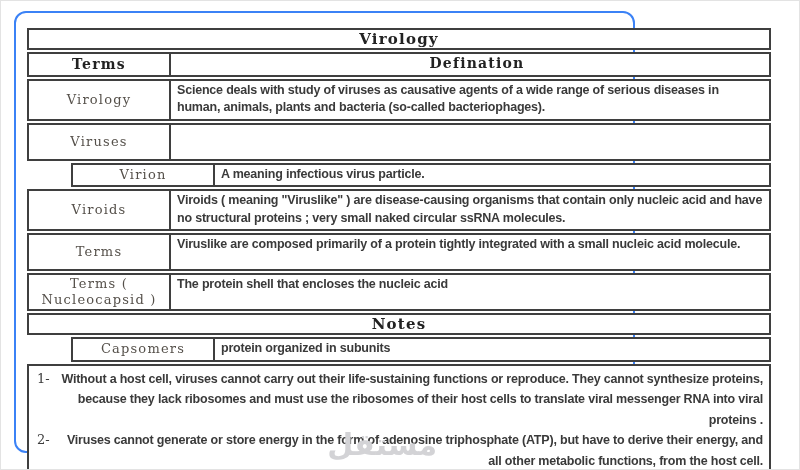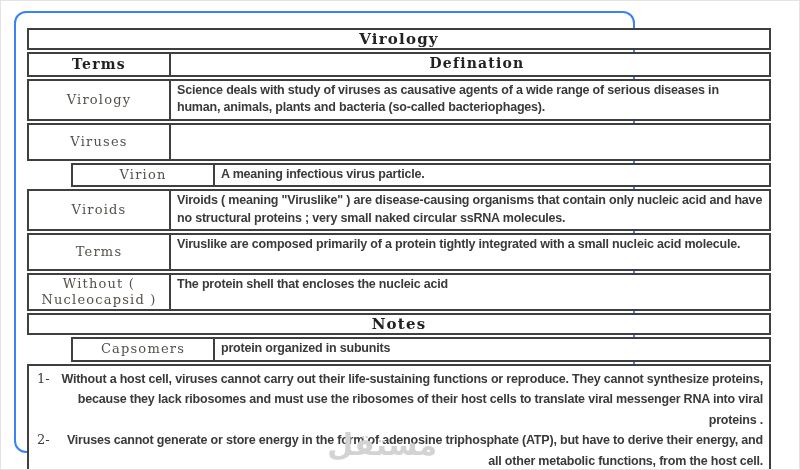--- a/index.html
+++ b/index.html
@@ -108,21 +108,21 @@
       <div class="cell term-cell hand">Viroids</div>
       <div class="cell def-cell">Viroids ( meaning "Viruslike" ) are disease-causing organisms that contain only nucleic acid and have no structural proteins ; very small naked circular ssRNA molecules.</div>
     </div>
 
     <div class="row min2">
       <div class="cell term-cell hand">Terms</div>
       <div class="cell def-cell">Viruslike are composed primarily of a protein tightly integrated with a small nucleic acid molecule.</div>
     </div>
 
     <div class="row min2">
-      <div class="cell term-cell hand">Without ( Nucleocapsid )</div>
+      <div class="cell term-cell hand">Terms ( Nucleocapsid )</div>
       <div class="cell def-cell">The protein shell that encloses the nucleic acid</div>
     </div>
 
     <div class="row title-row">
       <div class="hand tbl-title">Notes</div>
     </div>
 
     <div class="row min1">
       <div class="cell term-cell hand">Capsomers</div>
       <div class="cell def-cell">protein organized in subunits</div>

